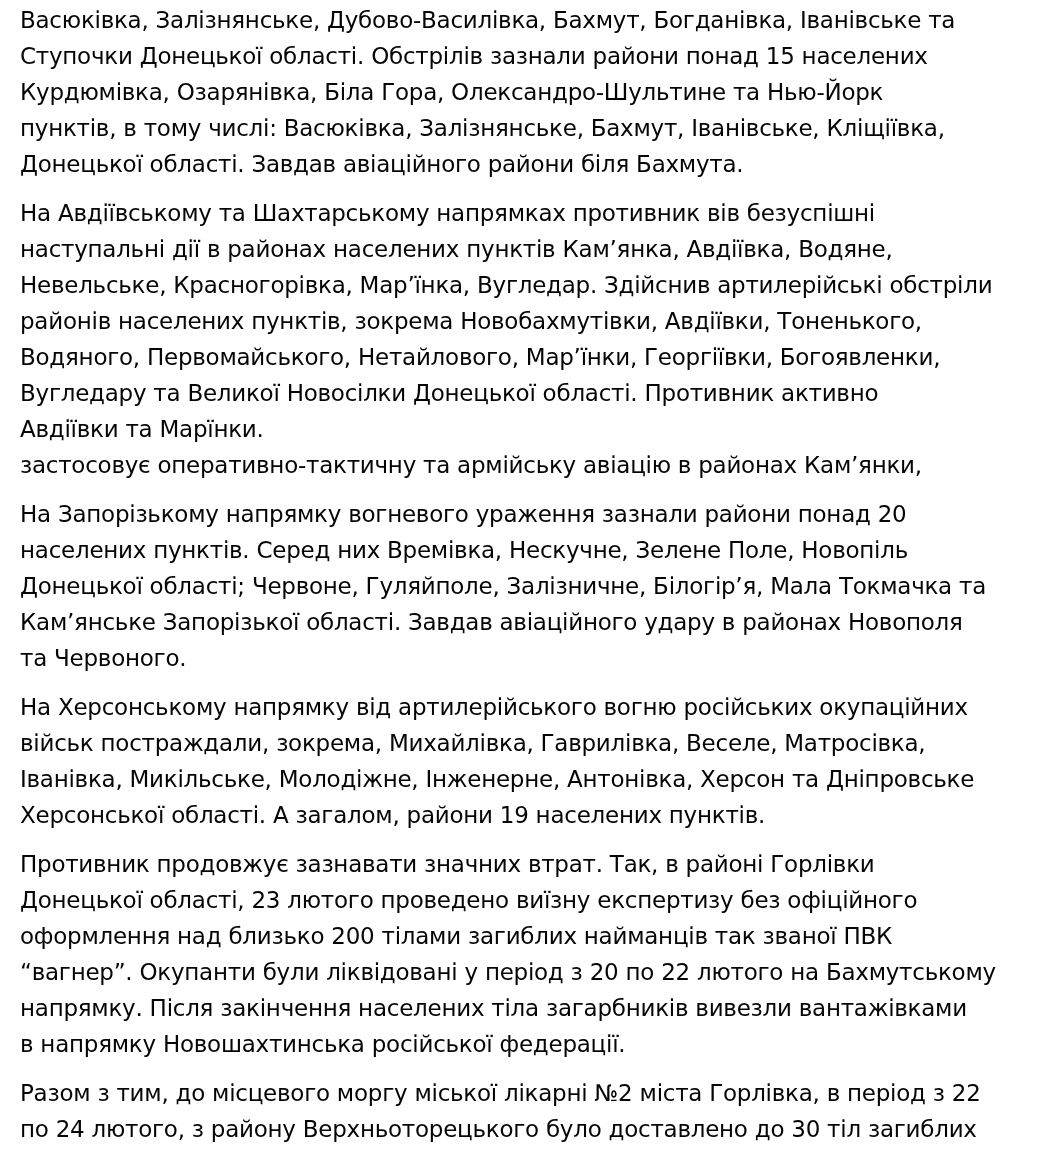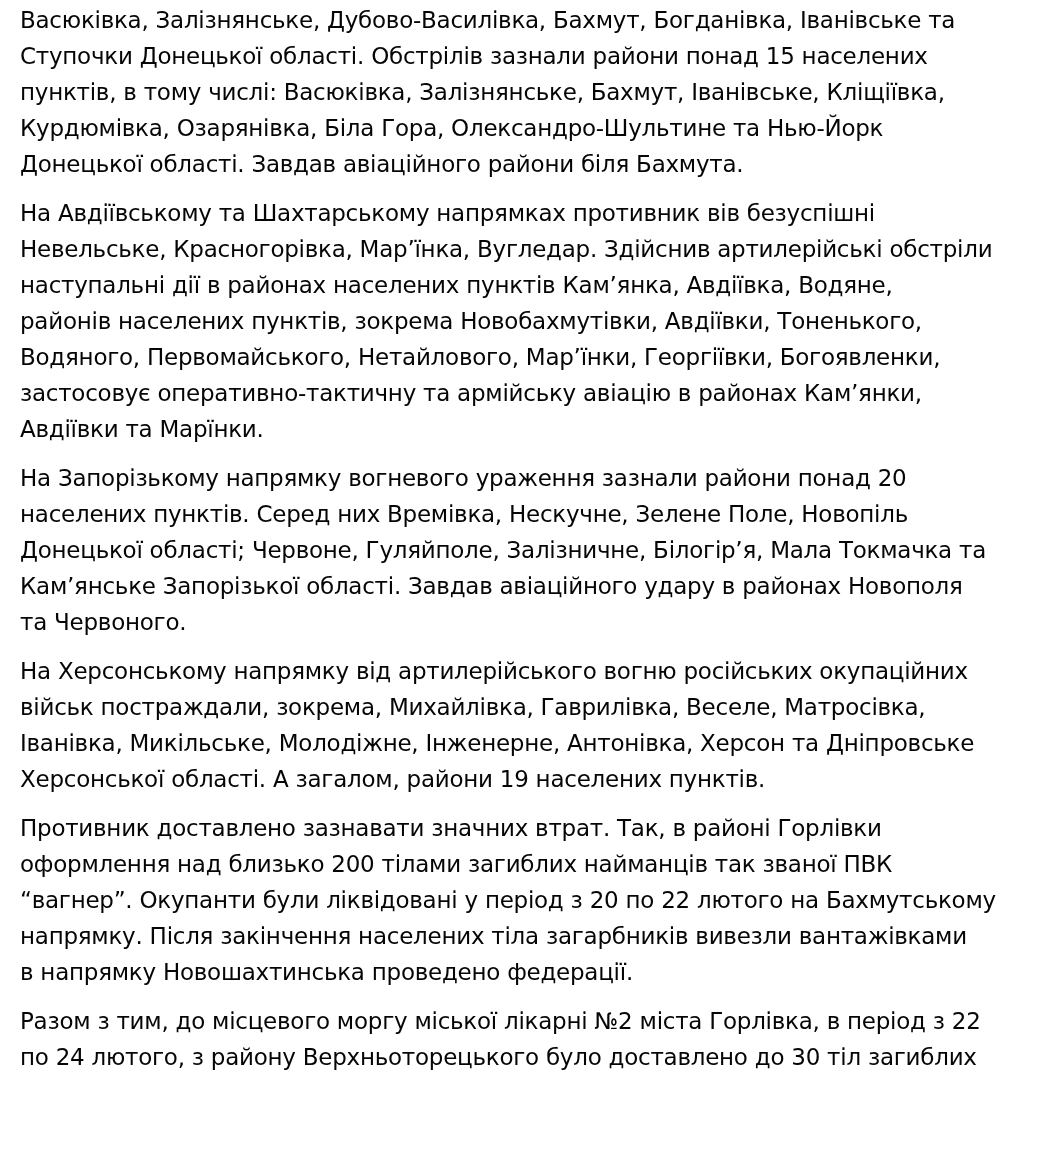--- a/index.html
+++ b/index.html
@@ -34,56 +34,58 @@
     }
   </style>
 </head>
 <body>
 
 <div class="post">
 
   <p class="para">
     <span class="line">Васюківка, Залізнянське, Дубово-Василівка, Бахмут, Богданівка, Іванівське та</span>
     <span class="line">Ступочки Донецької області. Обстрілів зазнали райони понад 15 населених</span>
+    <span class="line">Курдюмівка, Озарянівка, Біла Гора, Олександро-Шультине та Нью-Йорк</span>
     <span class="line">пунктів, в тому числі: Васюківка, Залізнянське, Бахмут, Іванівське, Кліщіївка,</span>
-    <span class="line">Курдюмівка, Озарянівка, Біла Гора, Олександро-Шультине та Нью-Йорк</span>
     <span class="line">Донецької області. Завдав авіаційного райони біля Бахмута.</span>
   </p>
 
   <p class="para">
     <span class="line">На Авдіївському та Шахтарському напрямках противник вів безуспішні</span>
+    <span class="line">наступальні дії в районах населених пунктів Кам’янка, Авдіївка, Водяне,</span>
     <span class="line">Невельське, Красногорівка, Мар’їнка, Вугледар. Здійснив артилерійські обстріли</span>
-    <span class="line">наступальні дії в районах населених пунктів Кам’янка, Авдіївка, Водяне,</span>
     <span class="line">районів населених пунктів, зокрема Новобахмутівки, Авдіївки, Тоненького,</span>
     <span class="line">Водяного, Первомайського, Нетайлового, Мар’їнки, Георгіївки, Богоявленки,</span>
+    <span class="line">Вугледару та Великої Новосілки Донецької області. Противник активно</span>
+    <span class="line">Авдіївки та Марїнки.</span>
     <span class="line">застосовує оперативно-тактичну та армійську авіацію в районах Кам’янки,</span>
-    <span class="line">Авдіївки та Марїнки.</span>
   </p>
 
   <p class="para">
     <span class="line">На Запорізькому напрямку вогневого ураження зазнали райони понад 20</span>
     <span class="line">населених пунктів. Серед них Времівка, Нескучне, Зелене Поле, Новопіль</span>
     <span class="line">Донецької області; Червоне, Гуляйполе, Залізничне, Білогір’я, Мала Токмачка та</span>
     <span class="line">Кам’янське Запорізької області. Завдав авіаційного удару в районах Новополя</span>
     <span class="line">та Червоного.</span>
   </p>
 
   <p class="para">
     <span class="line">На Херсонському напрямку від артилерійського вогню російських окупаційних</span>
     <span class="line">військ постраждали, зокрема, Михайлівка, Гаврилівка, Веселе, Матросівка,</span>
     <span class="line">Іванівка, Микільське, Молодіжне, Інженерне, Антонівка, Херсон та Дніпровське</span>
     <span class="line">Херсонської області. А загалом, райони 19 населених пунктів.</span>
   </p>
 
   <p class="para">
-    <span class="line">Противник доставлено зазнавати значних втрат. Так, в районі Горлівки</span>
+    <span class="line">Противник продовжує зазнавати значних втрат. Так, в районі Горлівки</span>
+    <span class="line">Донецької області, 23 лютого проведено виїзну експертизу без офіційного</span>
     <span class="line">оформлення над близько 200 тілами загиблих найманців так званої ПВК</span>
     <span class="line">“вагнер”. Окупанти були ліквідовані у період з 20 по 22 лютого на Бахмутському</span>
     <span class="line">напрямку. Після закінчення населених тіла загарбників вивезли вантажівками</span>
-    <span class="line">в напрямку Новошахтинська проведено федерації.</span>
+    <span class="line">в напрямку Новошахтинська російської федерації.</span>
   </p>
 
   <p class="para">
     <span class="line">Разом з тим, до місцевого моргу міської лікарні №2 міста Горлівка, в період з 22</span>
     <span class="line">по 24 лютого, з району Верхньоторецького було доставлено до 30 тіл загиблих</span>
   </p>
 
 </div>
 
 </body></html>

